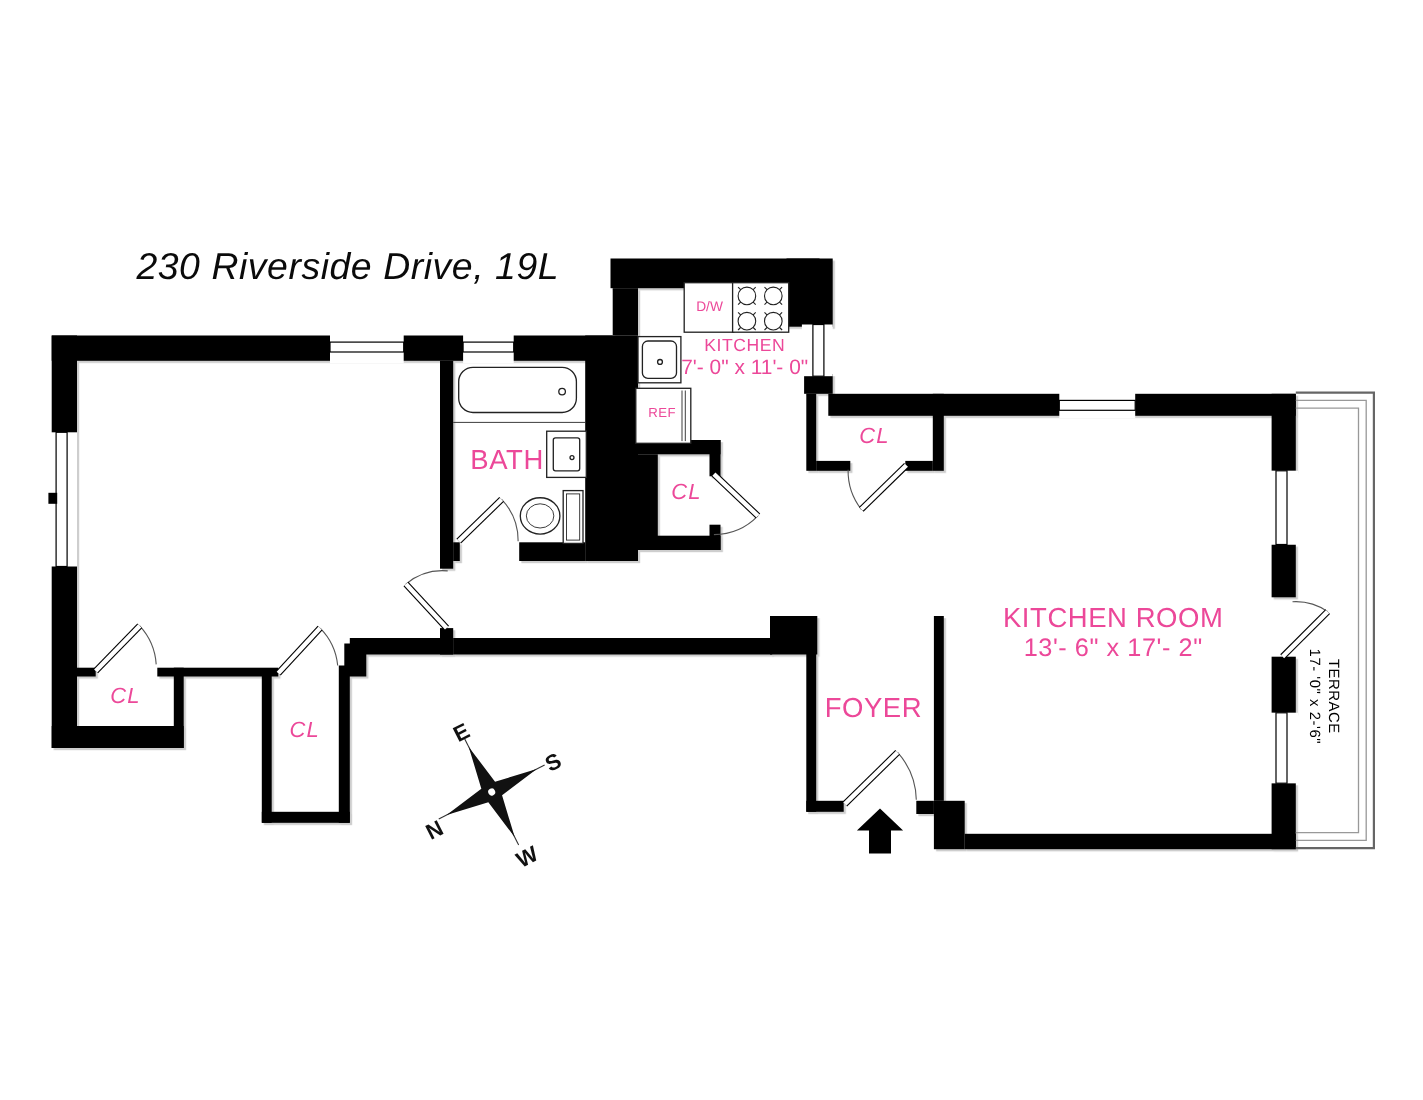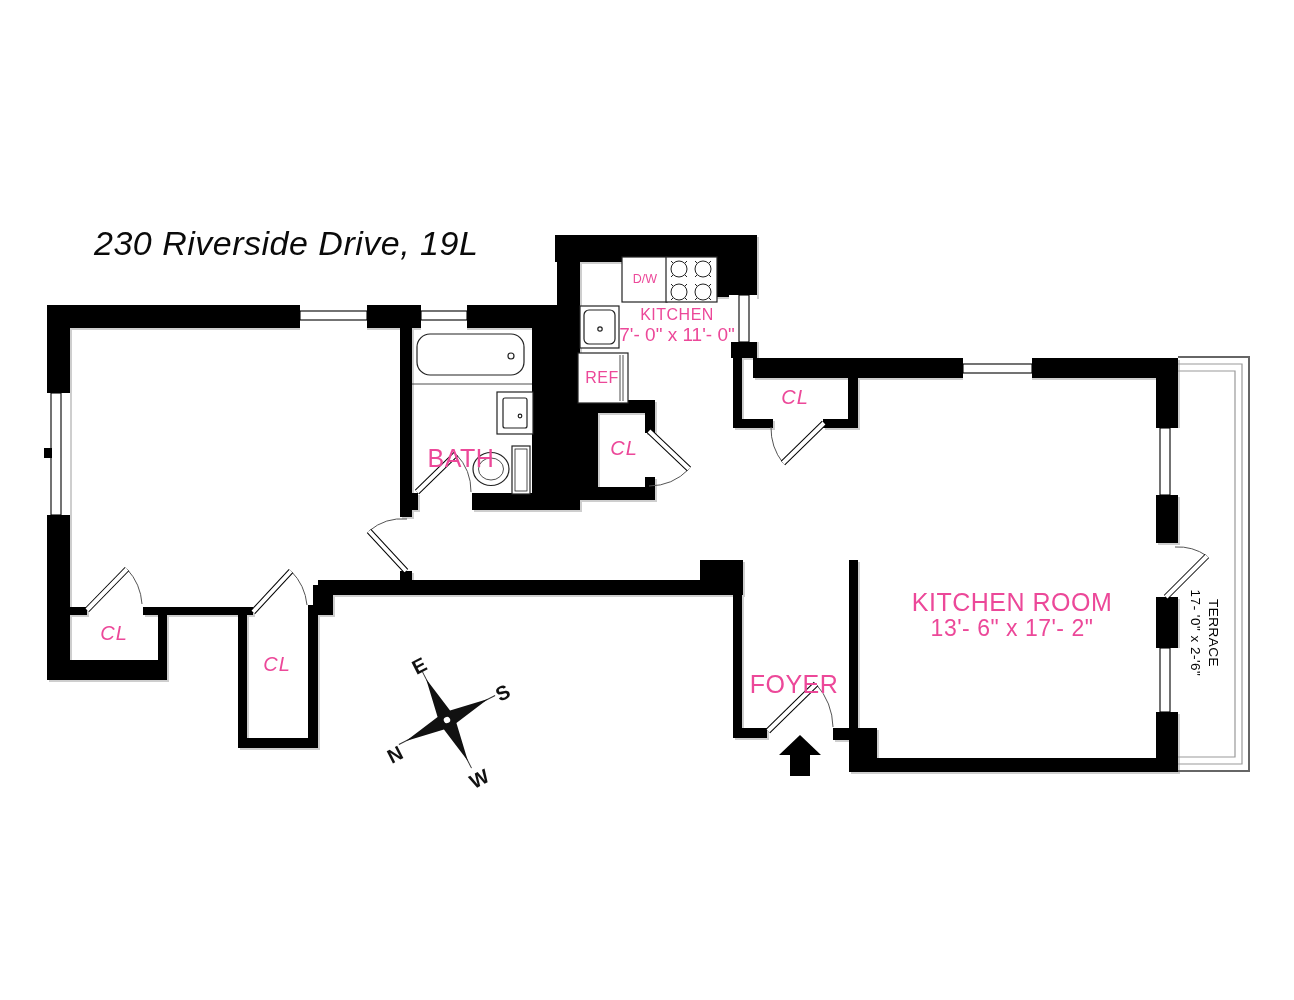--- a/index.html
+++ b/index.html
@@ -2,27 +2,27 @@
 <html><head>
 <meta charset="utf-8">
 <style>
   html,body{margin:0;padding:0;background:#fff;}
   #plan{position:relative;width:1294px;height:1000px;background:#fff;overflow:hidden;
         font-family:"Liberation Sans", sans-serif;color:#000;}
   #plan svg{position:absolute;left:0;top:0;}
   .walls{filter:drop-shadow(2px 2px 0 rgba(165,165,165,.55));}
   .lbl{position:absolute;transform:translate(-50%,0);text-align:center;white-space:nowrap;
        color:#ec4899;line-height:1.12;}
-  .room-name{font-size:25px;letter-spacing:.5px;margin-top:40px;}
+  .room-name{font-size:25px;letter-spacing:.5px;}
   .room-dims{font-size:23px;letter-spacing:.5px;}
   .cl{font-size:20px;letter-spacing:1px;font-style:italic;}
-  .title{position:absolute;left:94px;top:224px;font-size:34px;font-style:italic;
+  .title{position:absolute;left:124px;top:224px;font-size:34px;font-style:italic;
          letter-spacing:.5px;color:#0a0a0a;}
   .small{font-size:12.5px;}
-  .ref{font-size:16px;letter-spacing:.5px;}
+  .ref{font-size:12px;letter-spacing:.5px;}
   .kitchen-name{font-size:16px;letter-spacing:.5px;}
   .kitchen-dims{font-size:19px;}
   .terrace{position:absolute;left:1204px;top:633px;transform:translate(-50%,-50%) rotate(90deg);
            text-align:center;font-size:13.5px;line-height:1.3;letter-spacing:.5px;white-space:nowrap;}
 </style>
 </head>
 <body>
 
 <div id="plan">
 

